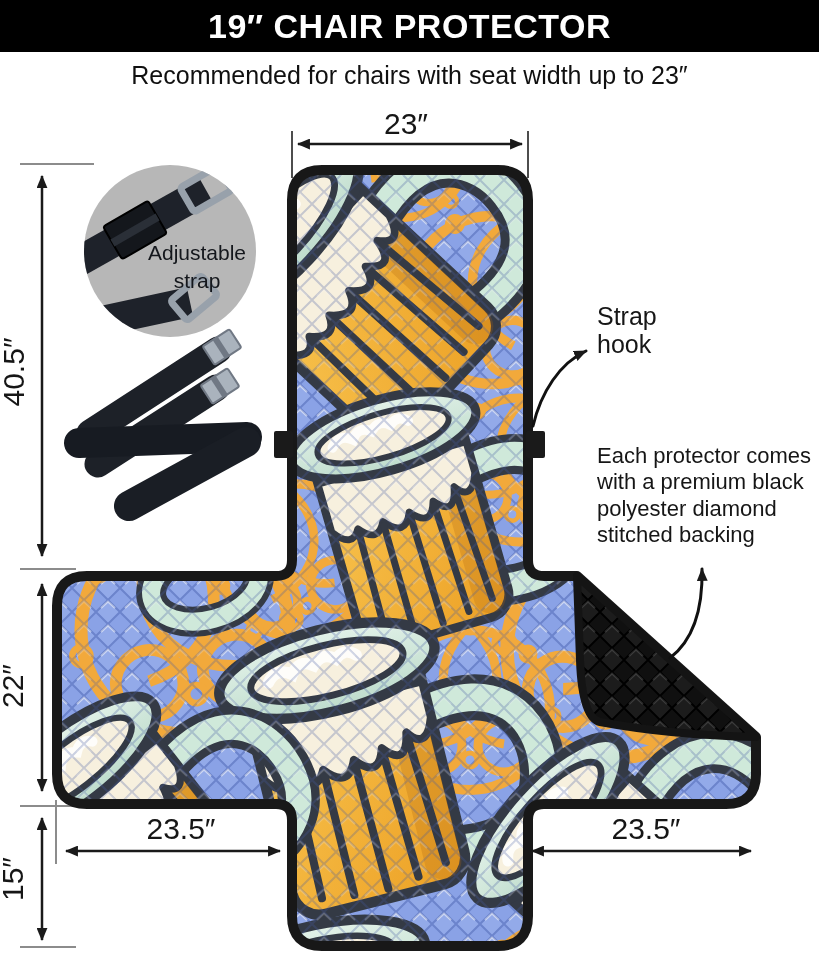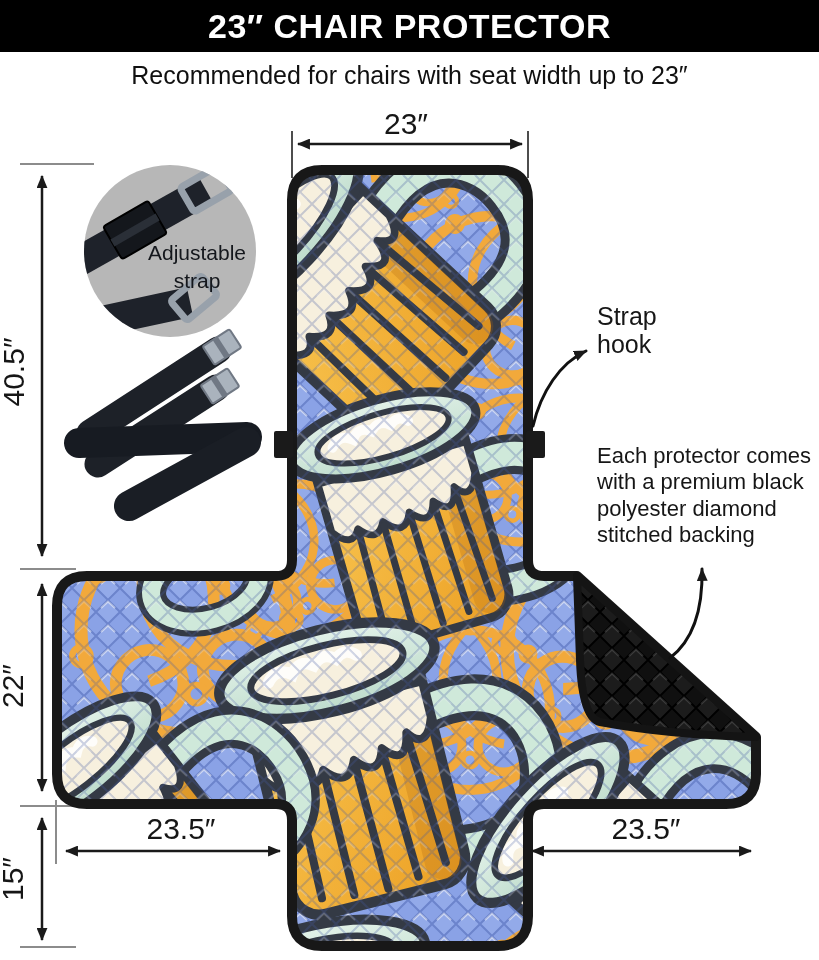--- a/index.html
+++ b/index.html
@@ -15,21 +15,21 @@
   .callout{font-size:25px;fill:#161616;}
   .para{font-size:22px;fill:#161616;}
   .inset-label{font-size:21px;fill:#14171c;}
 </style>
 </head>
 <body>
 
 <div class="stage">
 
   <div class="header-bar">
-    <h1>23″ CHAIR PROTECTOR</h1>
+    <h1>19″ CHAIR PROTECTOR</h1>
   </div>
   <div class="subtitle">Recommended for chairs with seat width up to 23″</div>
 
   <svg width="819" height="960" viewBox="0 0 819 960" style="position:absolute;top:0;left:0;">
     <defs>
       <linearGradient id="beerG" x1="0" y1="0" x2="1" y2="1">
         <stop offset="0" stop-color="#f9c753"></stop>
           <stop offset="1" stop-color="#ec9f23"></stop>
       </linearGradient>
       <linearGradient id="mintG" x1="0" y1="0" x2="0" y2="1">

